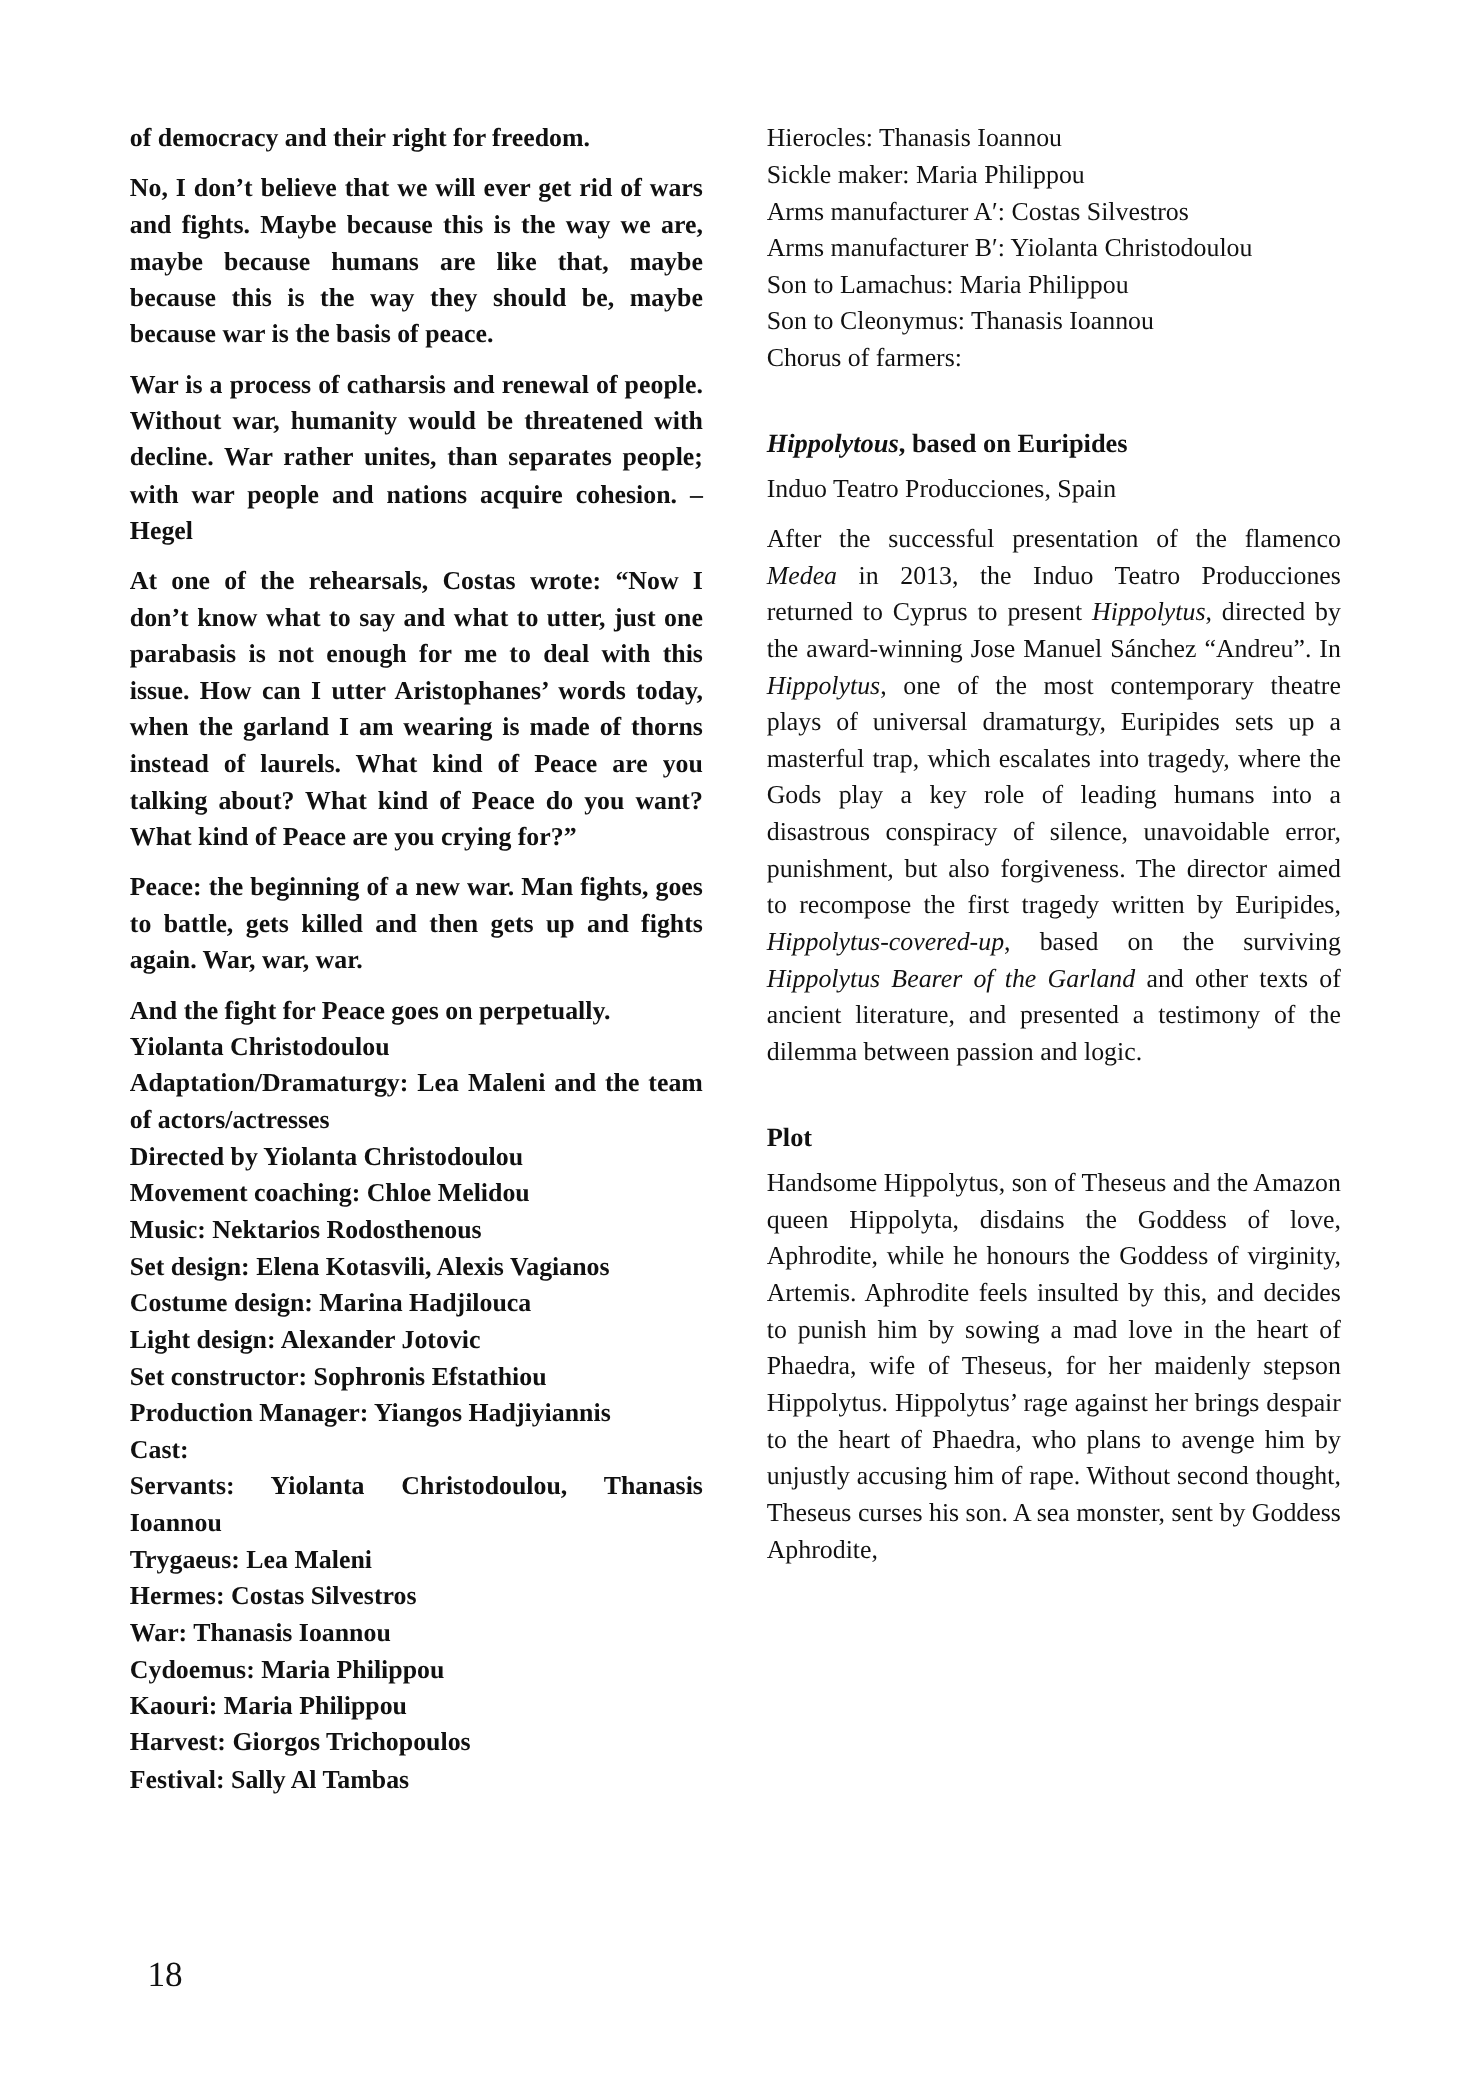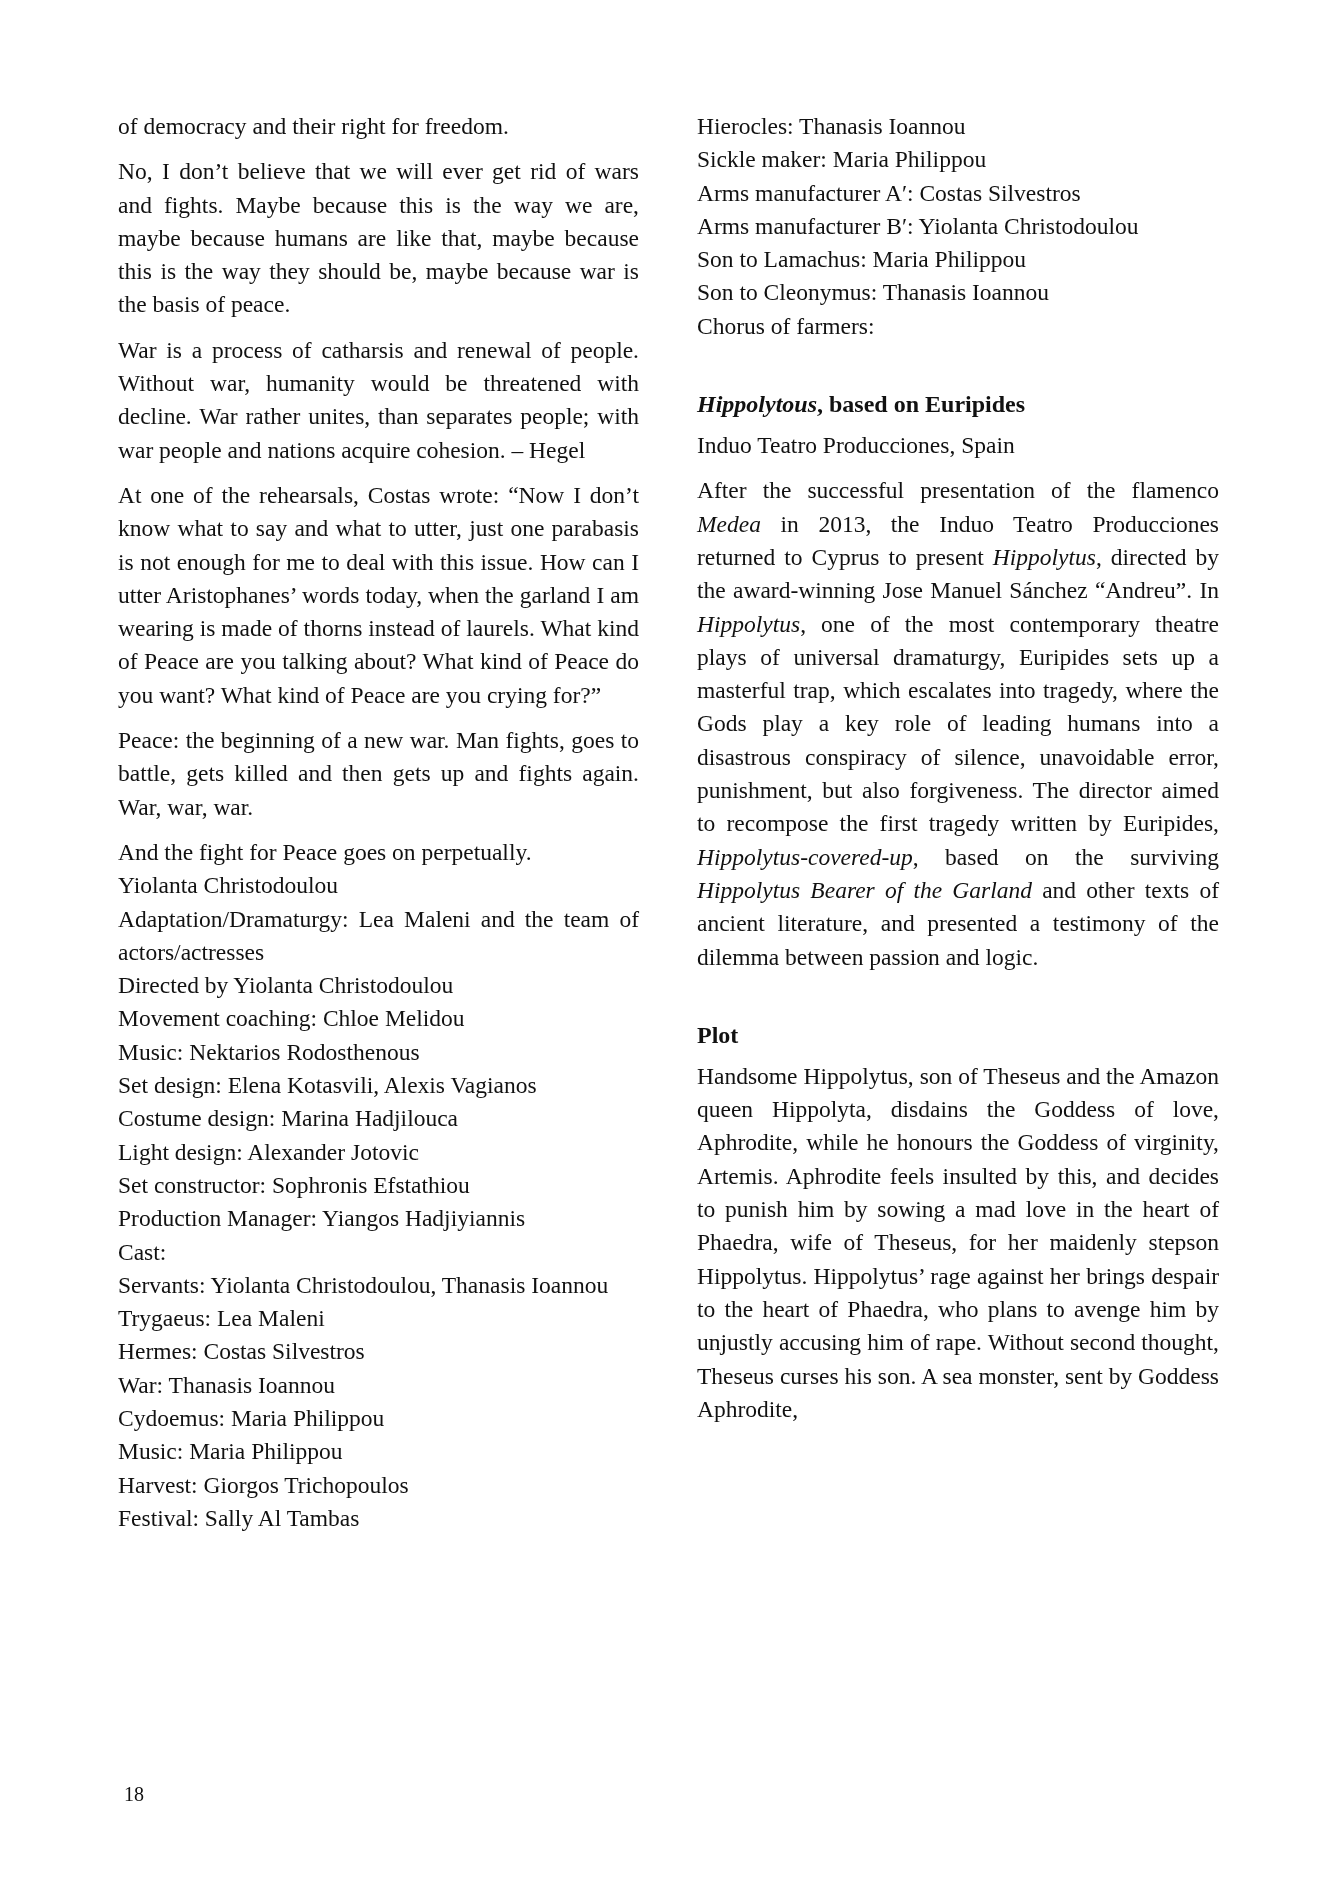--- a/index.html
+++ b/index.html
@@ -5,34 +5,34 @@
     html, body { margin: 0; padding: 0; background: #ffffff; }
     body {
       width: 1339px; height: 1890px; position: relative; overflow: hidden;
       font-family: "Liberation Serif", "DejaVu Serif", serif;
       color: #111111;
     }
     .col {
       position: absolute; top: 110px; width: 521px;
       font-size: 23.5px; line-height: 33.3px;
     }
-    #col-left { left: 118px; }
+    #col-left { left: 118px; font-weight: bold; }
     #col-right { left: 697px; width: 522px; }
     p { margin: 0; text-align: justify; text-align-last: left; }
     p.gap { margin-top: 12px; }
     h2 {
       margin: 0; font-size: 24px; font-weight: bold; line-height: 34px;
     }
     h2 i { font-style: italic; text-align: center; }
     .sec-gap-lg { margin-top: 44px; }
     .sub-gap { margin-top: 8px; }
     em { font-style: italic; }
     #page-number {
-      position: absolute; left: 124px; top: 1779px;
-      font-size: 20px; line-height: 30px;
+      position: absolute; left: 134px; top: 1779px;
+      font-size: 32px; line-height: 30px;
     }
   </style>
 </head>
 <body>
 
 <div class="col" id="col-left">
   <p>of democracy and their right for freedom.</p>
   <p class="gap">No, I don’t believe that we will ever get rid of wars and fights. Maybe because this is the way we are, maybe because humans are like that, maybe because this is the way they should be, maybe because war is the basis of peace.</p>
   <p class="gap">War is a process of catharsis and renewal of people. Without war, humanity would be threatened with decline. War rather unites, than separates people; with war people and nations acquire cohesion. – Hegel</p>
   <p class="gap">At one of the rehearsals, Costas wrote: “Now I don’t know what to say and what to utter, just one parabasis is not enough for me to deal with this issue. How can I utter Aristophanes’ words today, when the garland I am wearing is made of thorns instead of laurels. What kind of Peace are you talking about? What kind of Peace do you want? What kind of Peace are you crying for?”</p>
@@ -48,21 +48,21 @@
     <p>Costume design: Marina Hadjilouca</p>
     <p>Light design: Alexander Jotovic</p>
     <p>Set constructor: Sophronis Efstathiou</p>
     <p>Production Manager: Yiangos Hadjiyiannis</p>
     <p>Cast:</p>
     <p>Servants: Yiolanta Christodoulou, Thanasis Ioannou</p>
     <p>Trygaeus: Lea Maleni</p>
     <p>Hermes: Costas Silvestros</p>
     <p>War: Thanasis Ioannou</p>
     <p>Cydoemus: Maria Philippou</p>
-    <p>Music: Maria Philippou</p>
+    <p>Kaouri: Maria Philippou</p>
     <p>Harvest: Giorgos Trichopoulos</p>
     <p>Festival: Sally Al Tambas</p>
   </div>
 </div>
 
 <div class="col" id="col-right">
   <div>
     <p>Hierocles: Thanasis Ioannou</p>
     <p>Sickle maker: Maria Philippou</p>
     <p>Arms manufacturer A′: Costas Silvestros</p>

